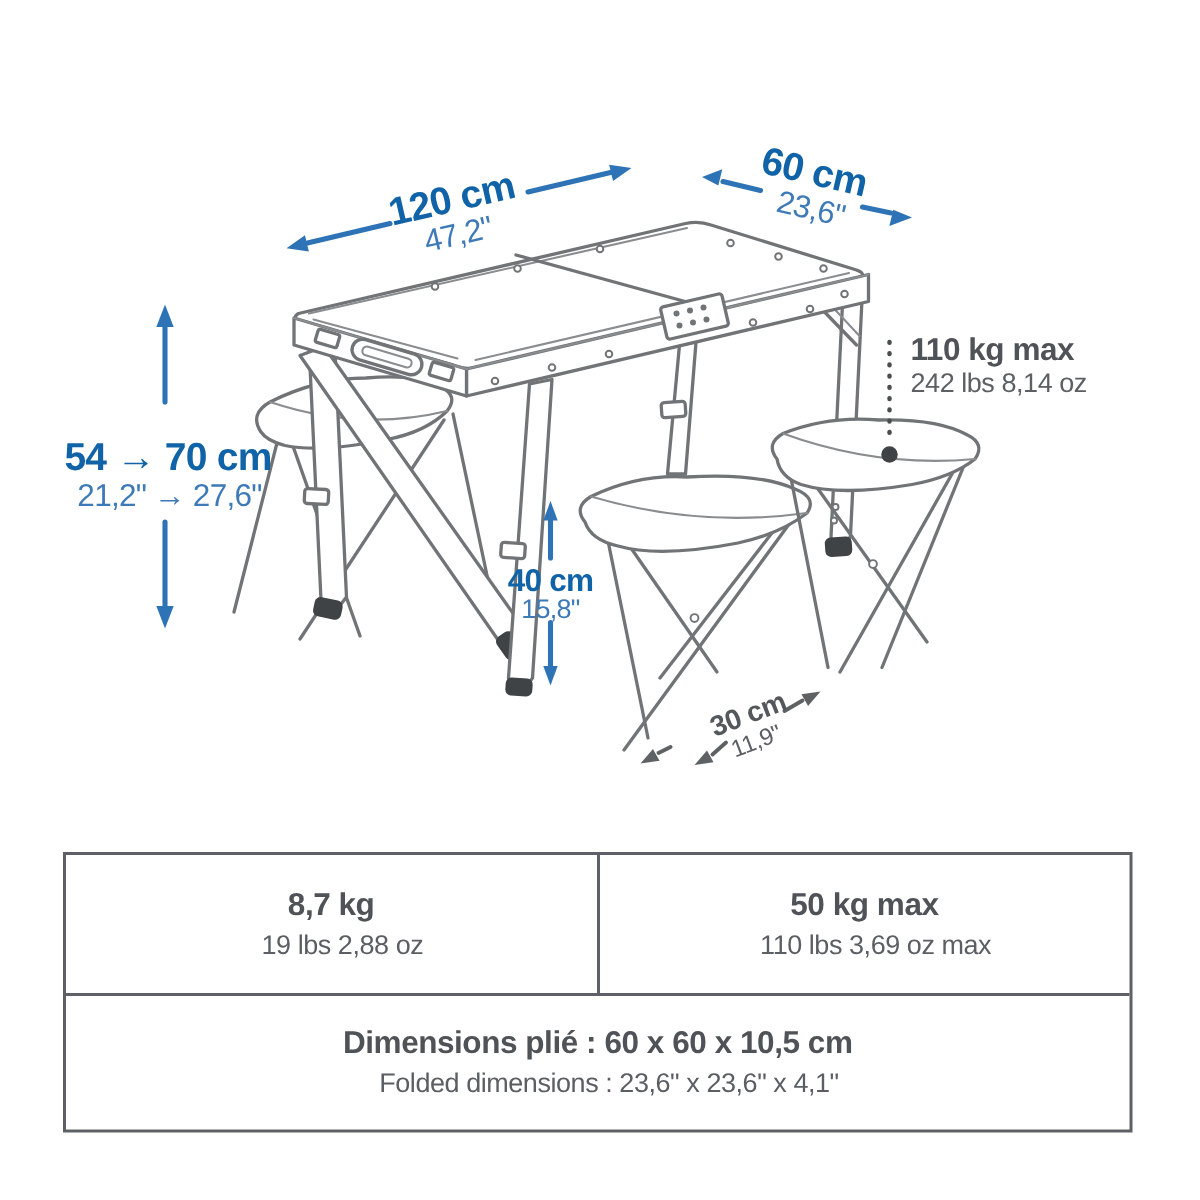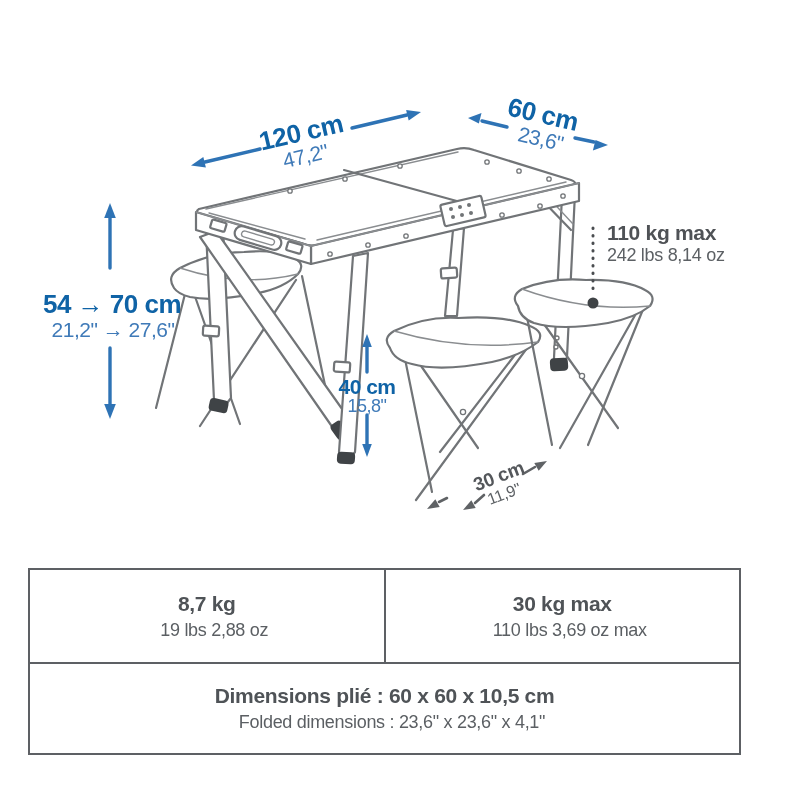--- a/index.html
+++ b/index.html
@@ -22,21 +22,21 @@
   .fill-white{fill:#ffffff;}
   .foot{fill:#3f4346;stroke:none;}
   .rivet{fill:#ffffff;stroke:#717477;stroke-width:1.3;}
   .dot{fill:#717477;stroke:none;}
   .arrow{stroke:#2e73b5;stroke-width:3.4;fill:none;stroke-linecap:round;}
   .arrowhead{fill:#2e73b5;stroke:none;}
   .arrow-dark{stroke:#5f6265;stroke-width:2.6;fill:none;stroke-linecap:round;}
   .arrowhead-dark{fill:#5f6265;stroke:none;}
   .dotline{stroke:#4a4d50;stroke-width:3;fill:none;stroke-linecap:round;stroke-dasharray:0.5 7;}
   
-  .spec-table{position:absolute;left:28px;top:568px;width:713px;height:187px;
+  .spec-table{position:absolute;left:42px;top:568px;width:713px;height:187px;
               border:2px solid #5d6064;box-sizing:border-box;background:#ffffff;}
   .spec-row-top{display:flex;height:94px;border-bottom:2px solid #5d6064;box-sizing:border-box;}
   .spec-cell{flex:1;display:flex;flex-direction:column;align-items:center;justify-content:center;gap:4px;}
   .spec-cell.divided{border-right:2px solid #5d6064;box-sizing:border-box;}
   .spec-row-bottom{height:89px;display:flex;}
   .spec-value{font-weight:bold;font-size:21px;color:#4f5357;letter-spacing:-0.3px;}
   .spec-sub{font-size:18px;color:#5b5f63;letter-spacing:-0.3px;margin-left:15px;}
 </style>
 </head>
 <body>
@@ -206,21 +206,21 @@
     </g>
   </svg>
 
   <div class="spec-table">
     <div class="spec-row-top">
       <div class="spec-cell divided">
         <div class="spec-value">8,7 kg</div>
         <div class="spec-sub">19 lbs 2,88 oz</div>
       </div>
       <div class="spec-cell">
-        <div class="spec-value">30 kg max</div>
+        <div class="spec-value">50 kg max</div>
         <div class="spec-sub">110 lbs 3,69 oz max</div>
       </div>
     </div>
     <div class="spec-row-bottom">
       <div class="spec-cell">
         <div class="spec-value">Dimensions plié : 60 x 60 x 10,5 cm</div>
         <div class="spec-sub">Folded dimensions : 23,6" x 23,6" x 4,1"</div>
       </div>
     </div>
   </div>

